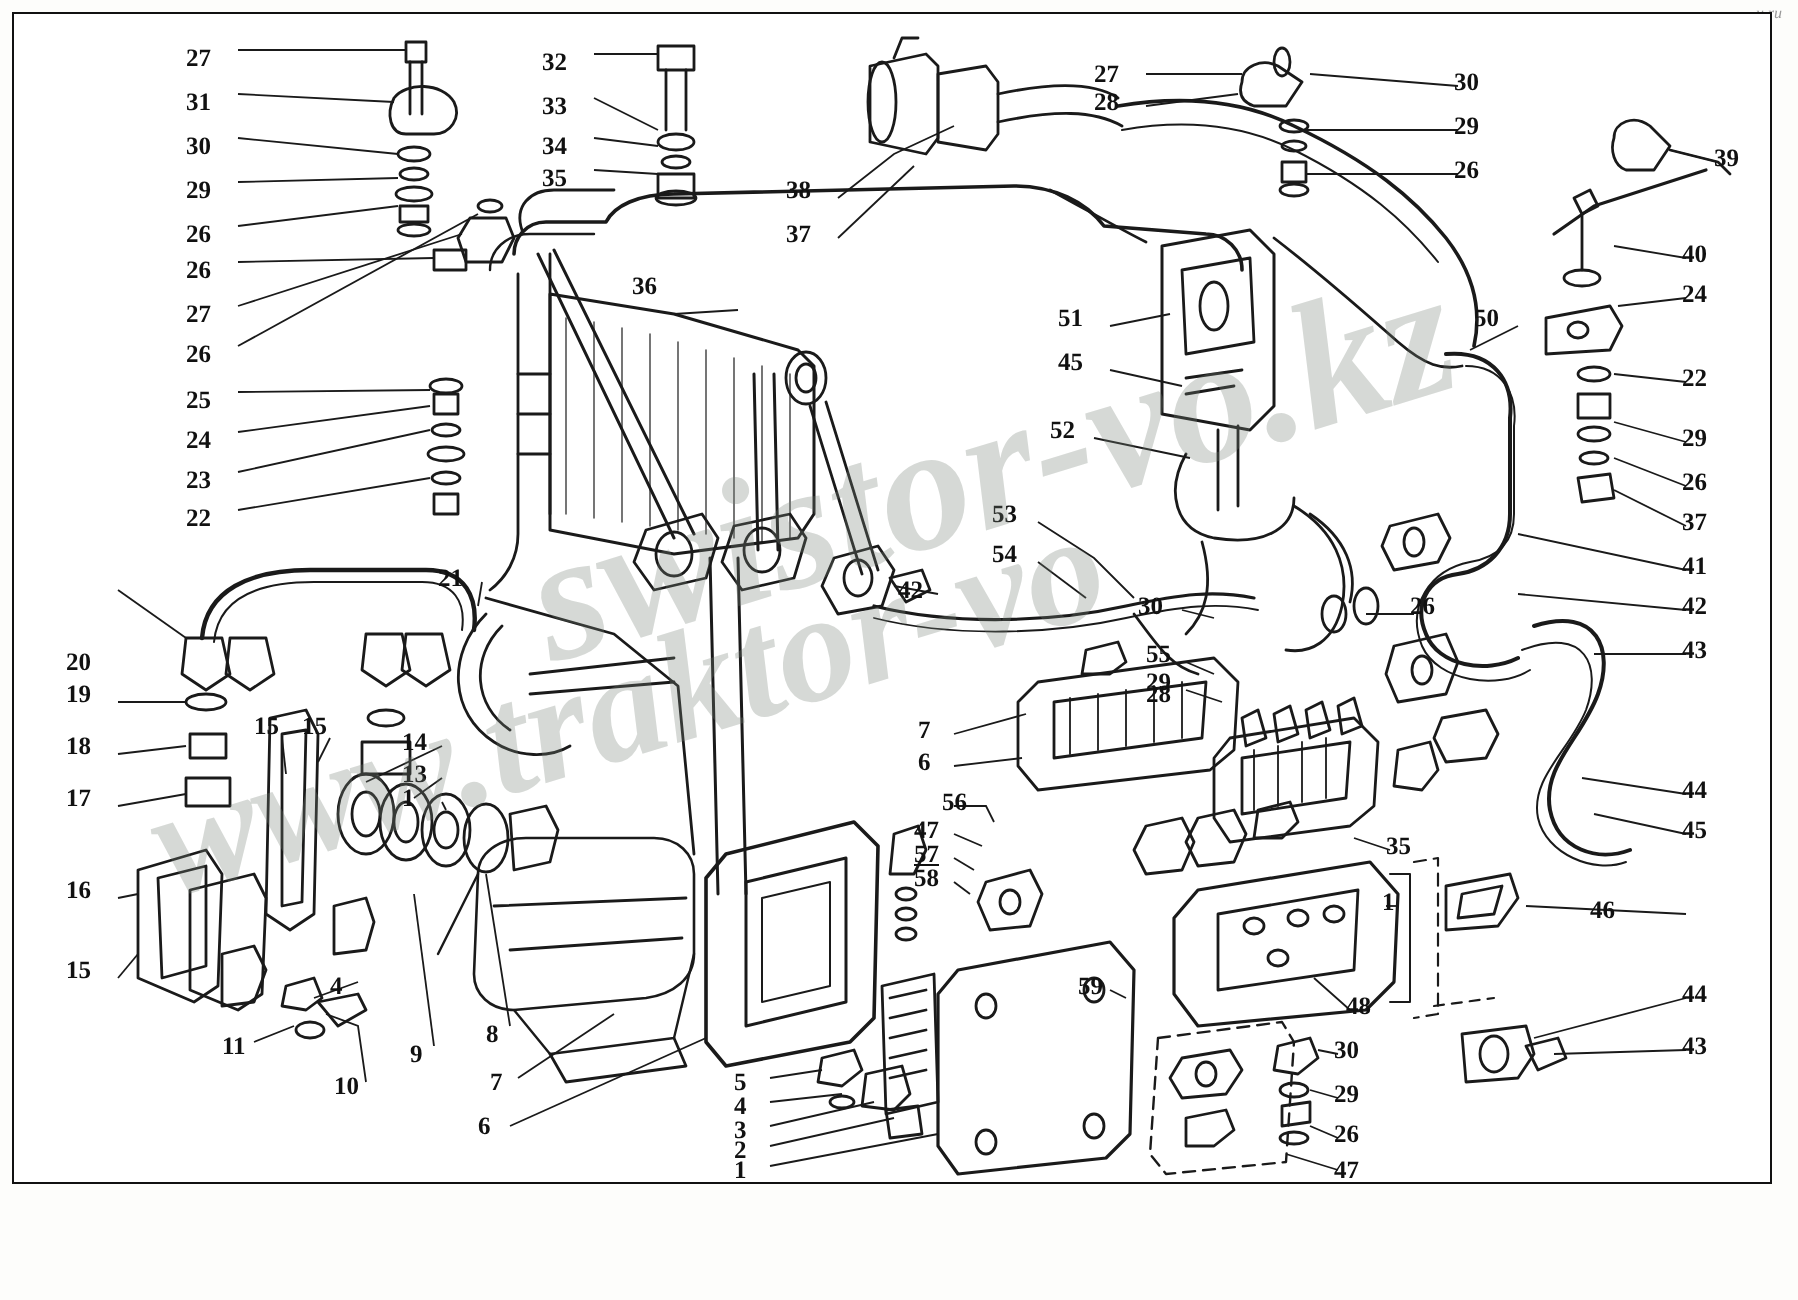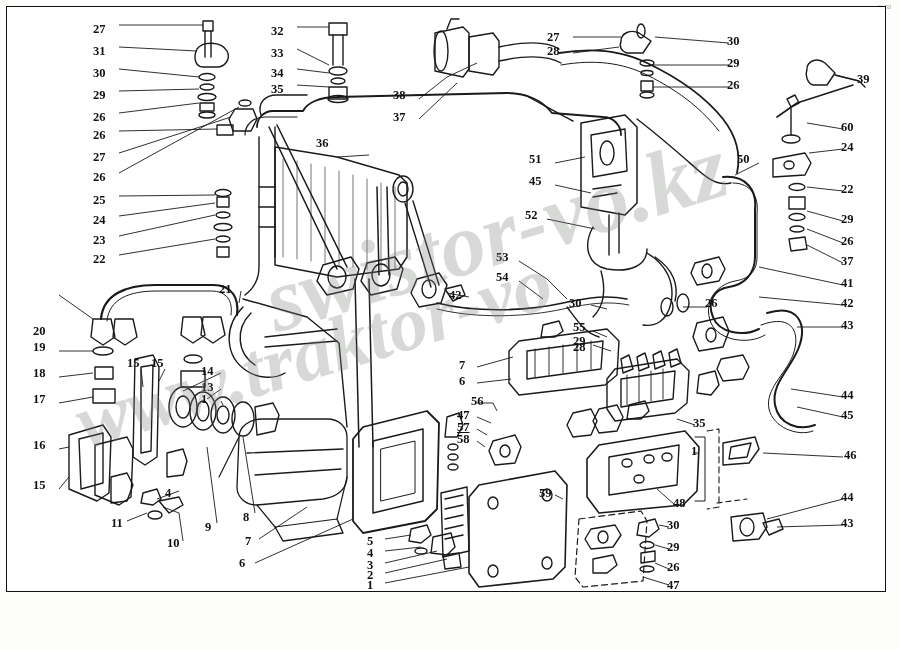--- a/index.html
+++ b/index.html
@@ -361,32 +361,32 @@
         <div class="lbl" style="left: 26px; top: 278px; margin-top: 40px;">20</div>
         <div class="lbl" style="left: 26px; top: 334px;">19</div>
         <div class="lbl" style="left: 26px; top: 360px;">18</div>
         <div class="lbl" style="left: 26px; top: 386px;">17</div>
         <div class="lbl" style="left: 26px; top: 432px;">16</div>
         <div class="lbl" style="left: 26px; top: 472px;">15</div>
         <div class="lbl" style="left: 720px; top: 28px;">30</div>
         <div class="lbl" style="left: 720px; top: 50px;">29</div>
         <div class="lbl" style="left: 720px; top: 72px;">26</div>
         <div class="lbl" style="left: 850px; top: 66px;">39</div>
-        <div class="lbl" style="left: 834px; top: 114px;">60</div>
+        <div class="lbl" style="left: 834px; top: 114px;">40</div>
         <div class="lbl" style="left: 834px; top: 134px;">24</div>
         <div class="lbl" style="left: 834px; top: 176px;">22</div>
         <div class="lbl" style="left: 834px; top: 206px;">29</div>
         <div class="lbl" style="left: 834px; top: 228px;">26</div>
         <div class="lbl" style="left: 834px; top: 248px;">37</div>
         <div class="lbl" style="left: 834px; top: 270px;">41</div>
         <div class="lbl" style="left: 834px; top: 290px;">42</div>
         <div class="lbl" style="left: 834px; top: 312px;">43</div>
         <div class="lbl" style="left: 834px; top: 382px;">44</div>
         <div class="lbl" style="left: 834px; top: 402px;">45</div>
-        <div class="lbl" style="left: 837px; top: 442px;">46</div>
+        <div class="lbl" style="left: 788px; top: 442px;">46</div>
         <div class="lbl" style="left: 834px; top: 484px;">44</div>
         <div class="lbl" style="left: 834px; top: 510px;">43</div>
         <div class="lbl" style="left: 264px; top: 18px;">32</div>
         <div class="lbl" style="left: 264px; top: 40px;">33</div>
         <div class="lbl" style="left: 264px; top: 60px;">34</div>
         <div class="lbl" style="left: 264px; top: 76px;">35</div>
         <div class="lbl" style="left: 540px; top: 24px;">27</div>
         <div class="lbl" style="left: 540px; top: 38px;">28</div>
         <div class="lbl" style="left: 386px; top: 82px;">38</div>
         <div class="lbl" style="left: 386px; top: 104px;">37</div>

